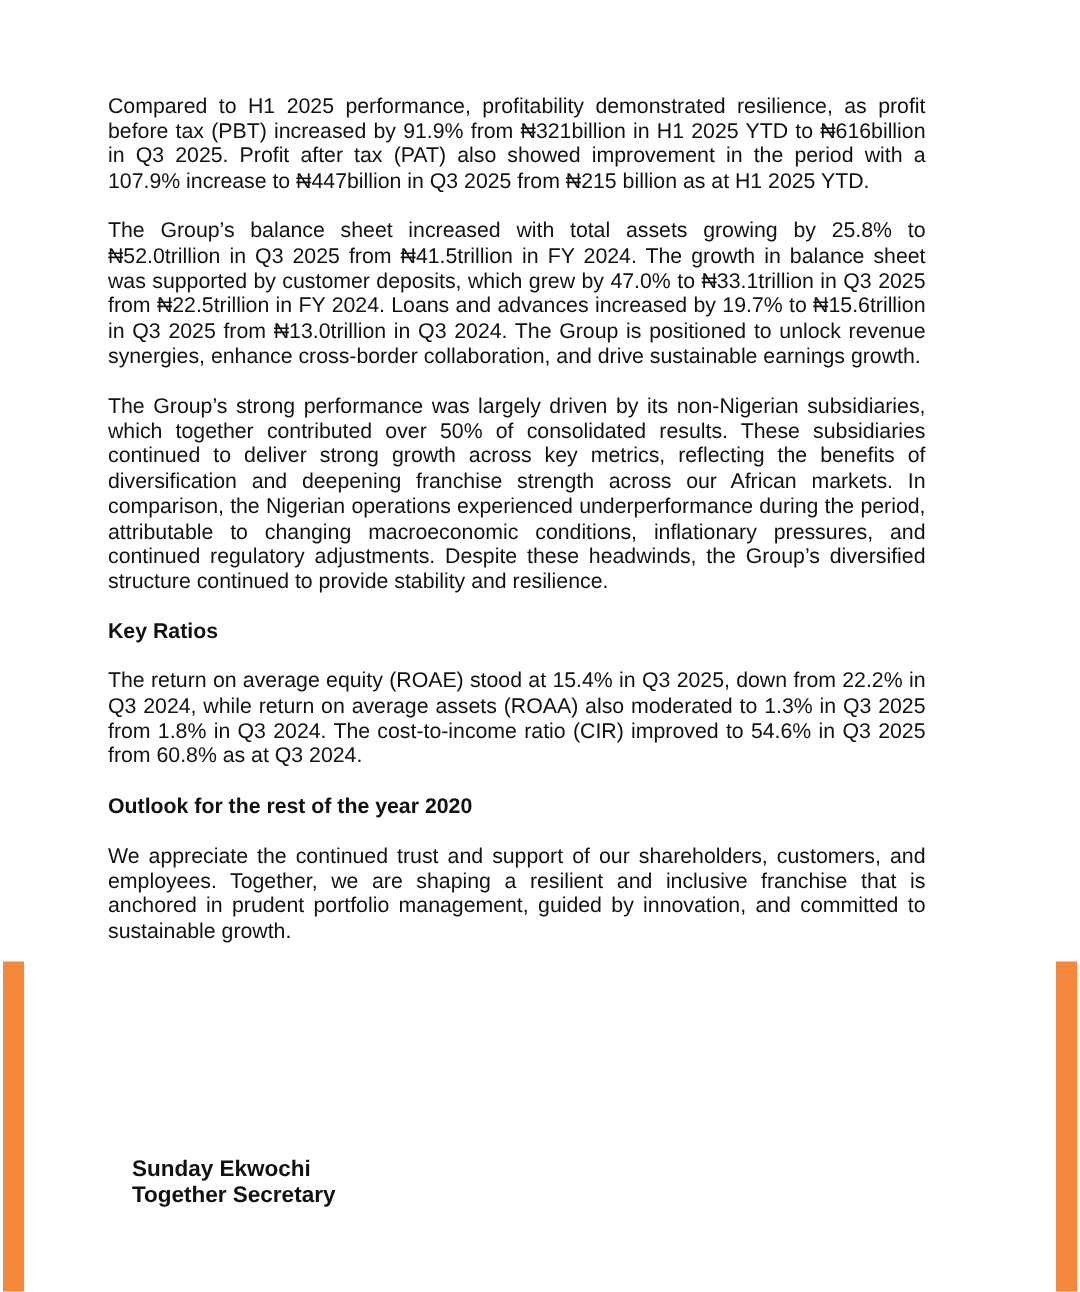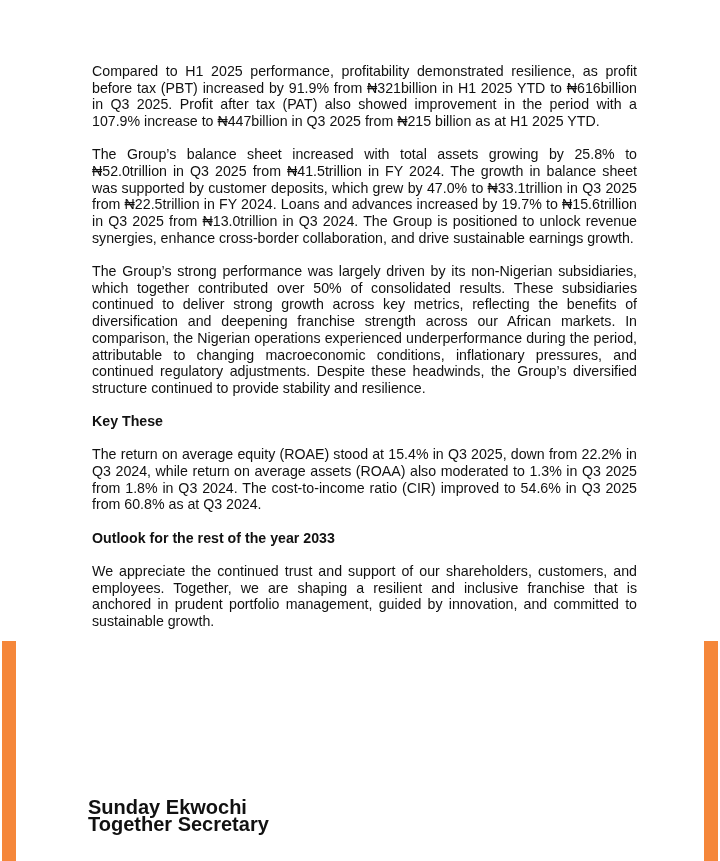--- a/index.html
+++ b/index.html
@@ -20,60 +20,60 @@
       top: 641px;
       width: 14px;
       height: 220px;
       background: #F5873A;
     }
     .accent-left { left: 2px; }
     .accent-right { left: 704px; }
 
     .page {
       position: absolute;
-      left: 92px;
+      left: 72px;
       top: 63px;
       width: 545px;
     }
     .para {
       font-size: 14.2px;
       line-height: 16.7px;
       text-align: justify;
       margin: 0 0 16.5px 0;
     }
     .heading {
       font-size: 14.2px;
       line-height: 16.7px;
       font-weight: bold;
       margin: 0 0 16.5px 0;
     }
     .signature {
       position: absolute;
       left: 88px;
-      top: 799px;
-      font-size: 20px;
+      top: 772px;
+      font-size: 15px;
       line-height: 16.7px;
       font-weight: bold;
     }
     .signature div { margin: 0; }
   </style>
 </head>
 <body>
 
 <div class="accent-bar accent-left"></div>
 <div class="accent-bar accent-right"></div>
 
 <div class="page">
   <p class="para">Compared to H1 2025 performance, profitability demonstrated resilience, as profit before tax (PBT) increased by 91.9% from ₦321billion in H1 2025 YTD to ₦616billion in Q3 2025. Profit after tax (PAT) also showed improvement in the period with a 107.9% increase to ₦447billion in Q3 2025 from ₦215 billion as at H1 2025 YTD.</p>
   <p class="para">The Group’s balance sheet increased with total assets growing by 25.8% to ₦52.0trillion in Q3 2025 from ₦41.5trillion in FY 2024. The growth in balance sheet was supported by customer deposits, which grew by 47.0% to ₦33.1trillion in Q3 2025 from ₦22.5trillion in FY 2024. Loans and advances increased by 19.7% to ₦15.6trillion in Q3 2025 from ₦13.0trillion in Q3 2024. The Group is positioned to unlock revenue synergies, enhance cross-border collaboration, and drive sustainable earnings growth.</p>
   <p class="para">The Group’s strong performance was largely driven by its non-Nigerian subsidiaries, which together contributed over 50% of consolidated results. These subsidiaries continued to deliver strong growth across key metrics, reflecting the benefits of diversification and deepening franchise strength across our African markets. In comparison, the Nigerian operations experienced underperformance during the period, attributable to changing macroeconomic conditions, inflationary pressures, and continued regulatory adjustments. Despite these headwinds, the Group’s diversified structure continued to provide stability and resilience.</p>
 
-  <h3 class="heading">Key These</h3>
+  <h3 class="heading">Key Ratios</h3>
   <p class="para">The return on average equity (ROAE) stood at 15.4% in Q3 2025, down from 22.2% in Q3 2024, while return on average assets (ROAA) also moderated to 1.3% in Q3 2025 from 1.8% in Q3 2024. The cost-to-income ratio (CIR) improved to 54.6% in Q3 2025 from 60.8% as at Q3 2024.</p>
 
-  <h3 class="heading">Outlook for the rest of the year 2033</h3>
+  <h3 class="heading">Outlook for the rest of the year 2020</h3>
   <p class="para">We appreciate the continued trust and support of our shareholders, customers, and employees. Together, we are shaping a resilient and inclusive franchise that is anchored in prudent portfolio management, guided by innovation, and committed to sustainable growth.</p>
 </div>
 
 <div class="signature">
   <div>Sunday Ekwochi</div>
   <div>Together Secretary</div>
 </div>
 
 </body></html>

